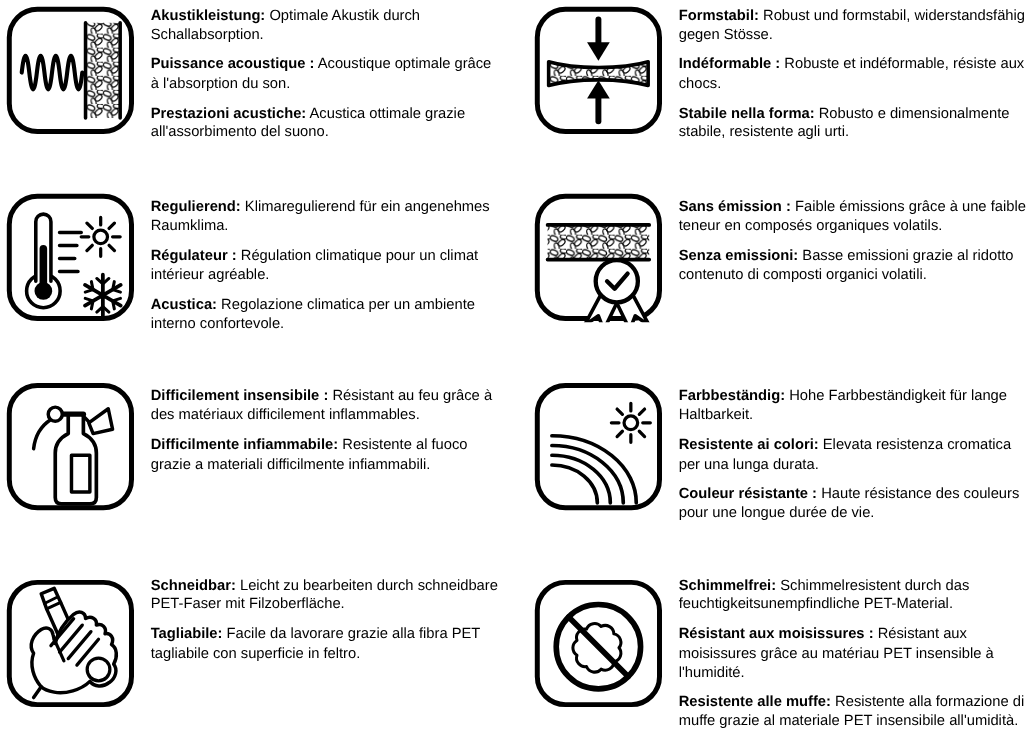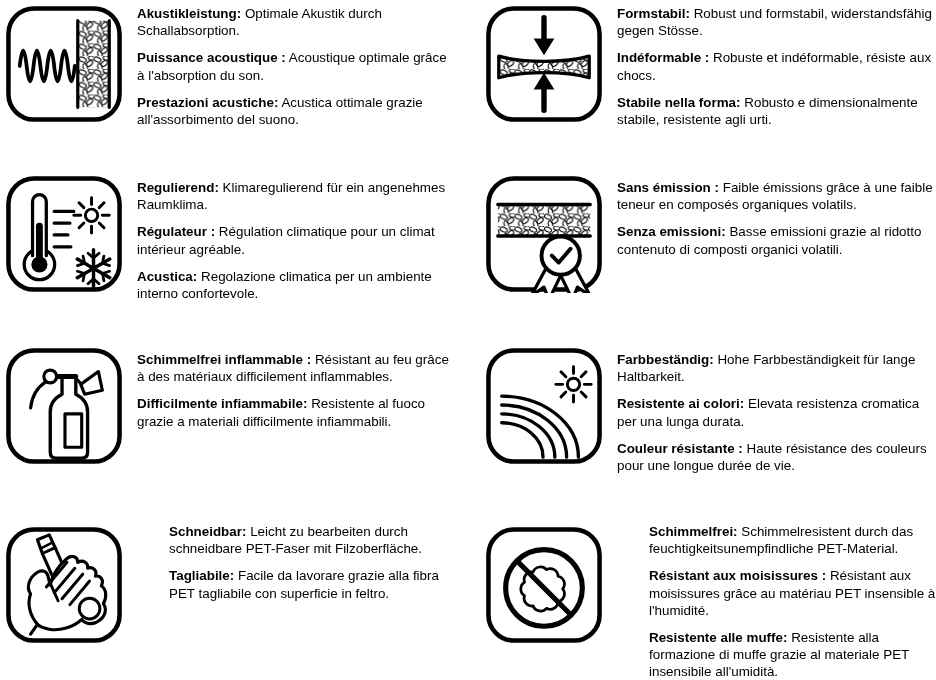--- a/index.html
+++ b/index.html
@@ -14,21 +14,21 @@
   .icon-box{flex:0 0 auto;}
   .icon-box svg{display:block;}
   .r1 .icon-box{margin-top:5px;}
   .r2 .icon-box{margin-top:5px;}
   .r3 .icon-box{margin-top:7px;}
   .r4 .icon-box{margin-top:16px;}
   .texts{padding-left:14px;width:318px;}
   .r1 .texts{padding-top:5px;}
   .r2 .texts{padding-top:9px;}
   .r3 .texts{padding-top:11px;}
-  .r4 .texts{padding-top:13px;margin-left:32px;}
+  .r4 .texts{padding-top:13px;}
   .texts p{margin:0 0 10px 0;font-size:13.4px;line-height:17.2px;}
   .texts b{font-weight:700;}
 </style>
 </head>
 <body>
 
 <div class="grid">
 
   <section class="feature colL r1">
     <div class="icon-box">
@@ -141,21 +141,21 @@
         <path d="M42 35 Q28 44 26 62" stroke-width="3.2"></path>
         <path d="M58 31 L58 48 C50 52 46 58 46 66 L46 107 Q46 113 52 113 L78 113 Q84 113 84 107 L84 66 C84 58 80 52 72 48 L72 31" fill="#fff" stroke-width="3.4"></path>
         <path d="M50 30 H72" stroke-width="5"></path>
         <circle cx="46" cy="30" r="6.5" fill="#fff" stroke-width="3.2"></circle>
         <path d="M72 32 L78 38" stroke-width="3.2"></path>
         <path d="M77 38 L95 25 L99 44 L81 48 Z" fill="#fff" stroke-width="3.2"></path>
         <rect x="61" y="68" width="17" height="34" fill="#fff" stroke-width="3.2"></rect>
       </svg>
     </div>
     <div class="texts">
-      <p><b>Schimmelfrei inflammable :</b> <span>Résistant au feu grâce à des matériaux difficilement inflammables.</span></p>
+      <p><b>Difficilement insensibile :</b> <span>Résistant au feu grâce à des matériaux difficilement inflammables.</span></p>
       <p><b>Difficilmente infiammabile:</b> <span>Resistente al fuoco grazie a materiali difficilmente infiammabili.</span></p>
     </div>
   </section>
 
   <section class="feature colR r3">
     <div class="icon-box">
       <svg width="118" height="118" viewBox="0 0 120 120" fill="none" stroke="#000" stroke-linecap="round" stroke-linejoin="round">
         <rect x="3.5" y="3.5" width="113" height="113" rx="26" fill="#fff" stroke-width="4.6"></rect>
         <path d="M17 50 A78 62 0 0 1 95 112 M17 59 A66 53 0 0 1 83 112 M17 68 A54 44 0 0 1 71 112 M17 77 A42 35 0 0 1 59 112" stroke-width="3.4"></path>
         <circle cx="90" cy="38" r="6.3" stroke-width="3"></circle>

